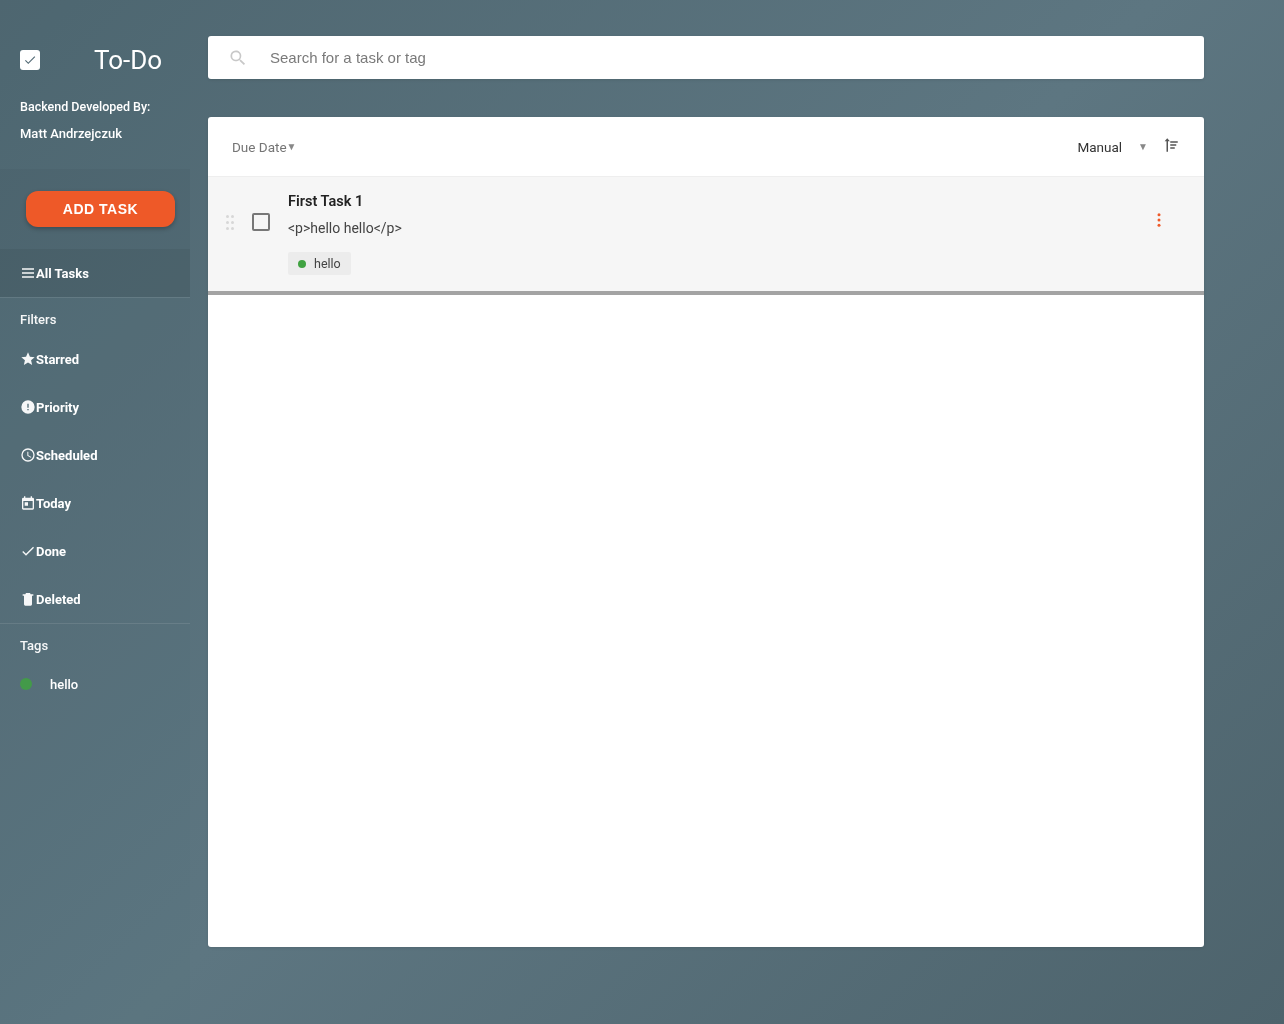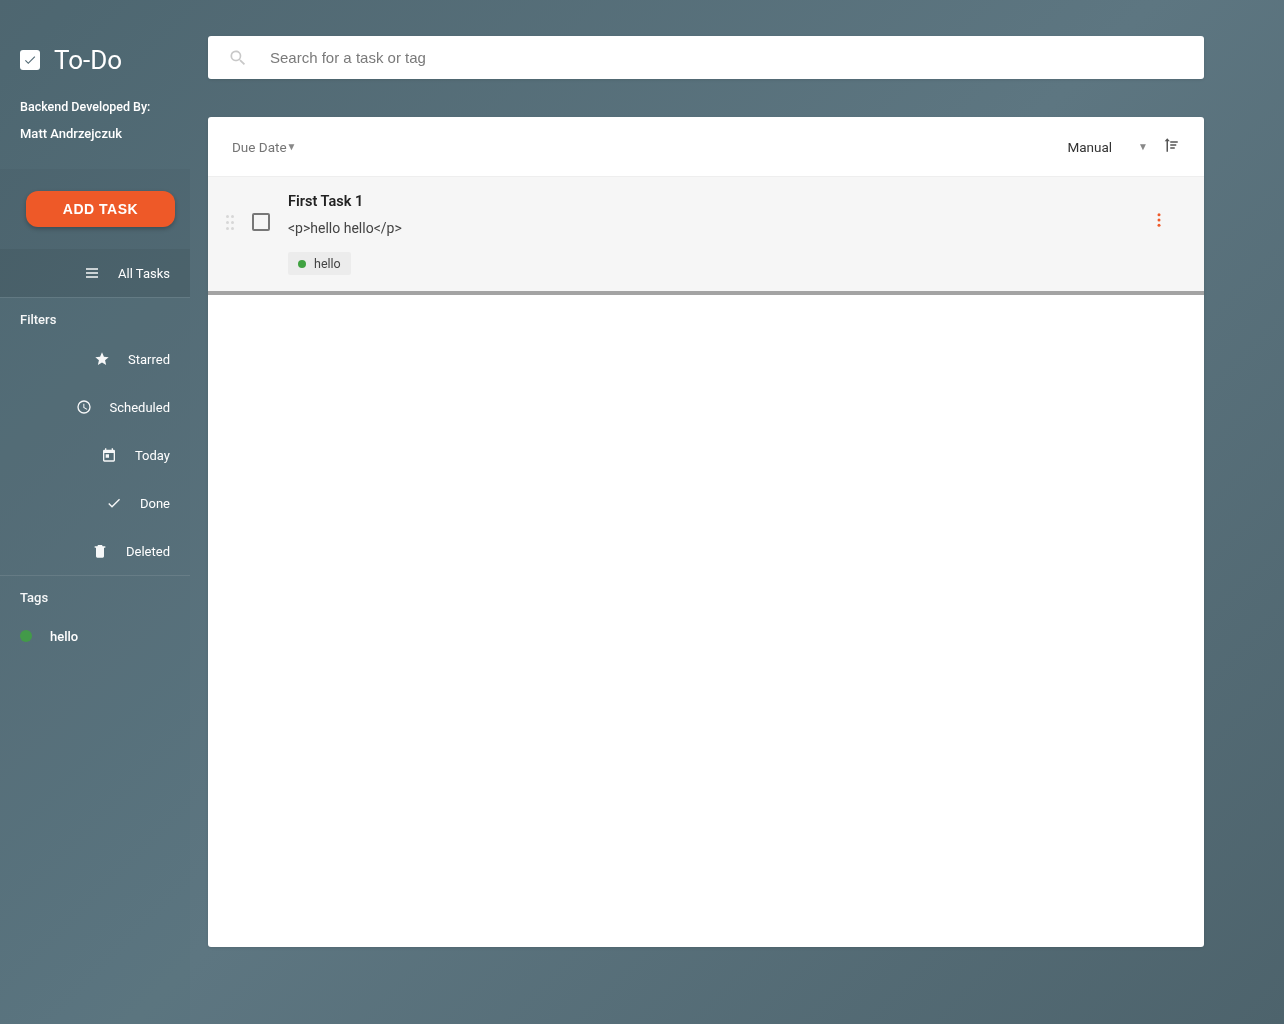--- a/index.html
+++ b/index.html
@@ -38,36 +38,36 @@
     align-items: center;
     gap: 14px;
     margin-bottom: 24px;
   }
   .brand-icon {
     width: 20px; height: 20px;
     background: #fff; border-radius: 3px;
     display: flex; align-items: center; justify-content: center;
   }
   .brand-icon svg { width: 14px; height: 14px; fill: var(--sidebar-bg); }
-  .brand-title { font-size: 26px; font-weight: 400; }
+  .brand-title { font-size: 26px; font-weight: 400; margin-left: 40px; }
   .credit-line1 { font-size: 12.5px; font-weight: 500; margin-bottom: 12px; }
   .credit-line2 { font-size: 13px; font-weight: 500; margin-bottom: 8px; }
   .add-task-wrap { padding: 22px 0 22px 26px; background: rgba(0,0,0,0.03);}
   .add-task-btn {
     width: 149px; height: 36px;
     background: var(--accent); color: #fff;
     border: none; border-radius: 12px;
     font-size: 14px; font-weight: 700;
     letter-spacing: 0.5px; cursor: pointer;
     box-shadow: 0 2px 4px rgba(0,0,0,0.25);
   }
   .nav-item {
     display: flex; align-items: center;
-    height: 48px; padding: 0 20px; gap: 18px;
-    font-size: 13px; font-weight: 400; cursor: pointer; justify-content: flex-end;
+    height: 48px; padding: 0 20px; 
+    font-size: 13px; font-weight: 700; cursor: pointer;
   }
   .nav-item.active { background: rgba(0,0,0,0.09); }
   .nav-item svg { width: 16px; height: 16px; fill: #ffffff; opacity:0.95; flex-shrink: 0;}
   .nav-section-title {
     font-size: 13px; font-weight: 500;
     padding: 14px 20px 8px 20px; opacity: 0.95;
   }
   .nav-divider { height: 1px; background: rgba(255,255,255,0.1); }
   .tag-item {
     display: flex; align-items: center;
@@ -101,21 +101,21 @@
     min-height: 830px;
     overflow: hidden;
   }
   .toolbar {
     height: 60px; display: flex; align-items: center;
     padding: 0 24px; font-size: 13.5px; color: var(--text-muted);
     border-bottom: 1px solid #eee;
   }
   .toolbar-left { display: flex; align-items: center; gap: 0; cursor:pointer;}
   .toolbar-spacer { flex: 1; }
-  .toolbar-right { display: flex; align-items: center; gap: 26px; color:#333; cursor:pointer;}
+  .toolbar-right { display: flex; align-items: center; gap: 16px; color:#333; cursor:pointer;}
   .toolbar .arrow { font-size: 10px; color: #888; }
   .sort-icon { margin-left: 14px; cursor:pointer;}
   .sort-icon svg { width: 18px; height: 18px; fill: #555; }
   .task-row {
     background: var(--task-row);
     display: flex; align-items: flex-start;
     padding: 16px 36px 16px 18px;
     border-bottom: 4px solid #a3a3a3;
   }
   .drag-handle {
@@ -176,20 +176,26 @@
   <div class="nav-section-title">Filters</div>
 
   <div class="nav-item">
     <svg viewBox="0 0 24 24">
         <path d="M12 17.3 18.2 21l-1.6-7 5.4-4.7-7.1-.6L12 2 9.1 8.7 2 9.3l5.4 4.7-1.6 7z"></path>
       </svg>
     <span>Starred</span>
   </div>
   <div class="nav-item">
     <svg viewBox="0 0 24 24">
+        <path d="M12 2a10 10 0 1 0 0 20 10 10 0 0 0 0-20zm1 15h-2v-2h2v2zm0-4h-2V7h2v6z"></path>
+      </svg>
+    <span>Priority</span>
+  </div>
+  <div class="nav-item">
+    <svg viewBox="0 0 24 24">
         <path d="M12 2a10 10 0 1 0 0 20 10 10 0 0 0 0-20zm0 18a8 8 0 1 1 0-16 8 8 0 0 1 0 16zm.5-13H11v6l5.3 3.2.7-1.2-4.5-2.7V7z"></path>
       </svg>
     <span>Scheduled</span>
   </div>
   <div class="nav-item">
     <svg viewBox="0 0 24 24">
         <path d="M19 4h-1V2h-2v2H8V2H6v2H5a2 2 0 0 0-2 2v14c0 1.1.9 2 2 2h14a2 2 0 0 0 2-2V6a2 2 0 0 0-2-2zm0 16H5V9h14v11zM7 11h5v5H7z"></path>
       </svg>
     <span>Today</span>
   </div>

